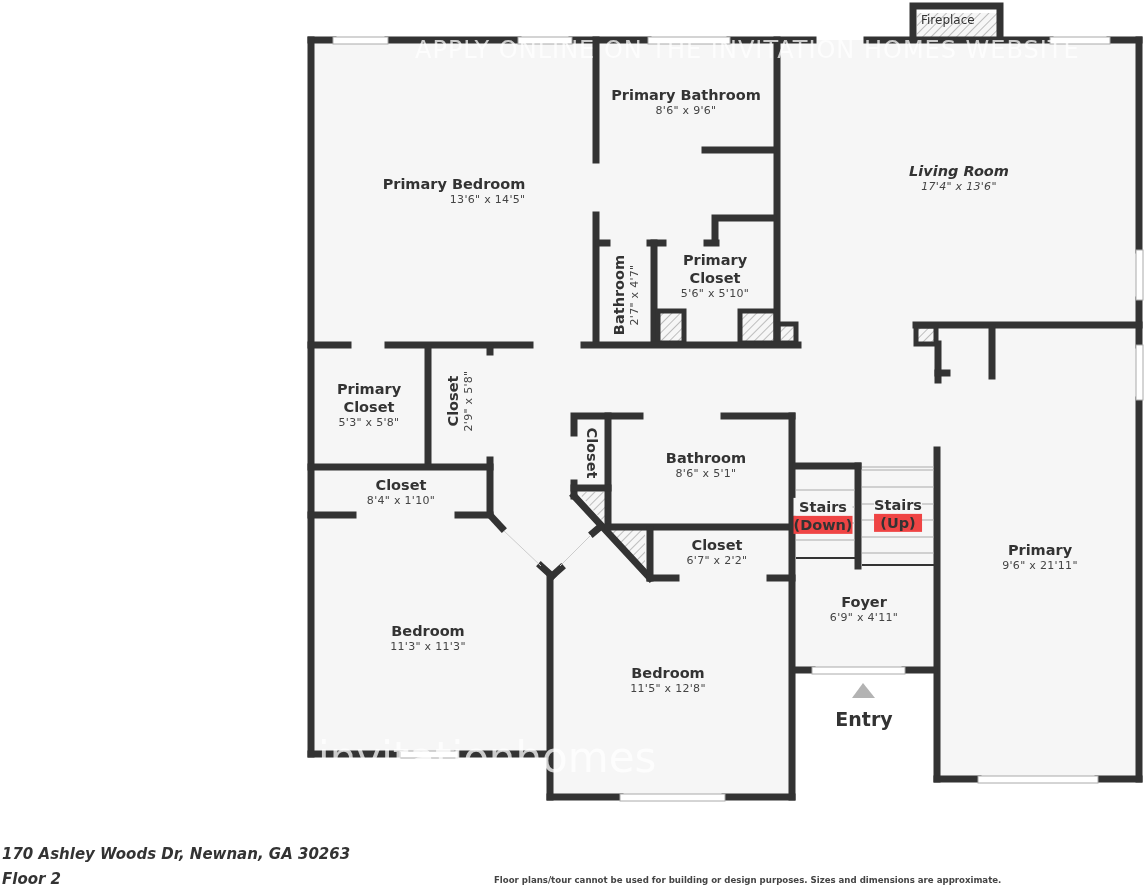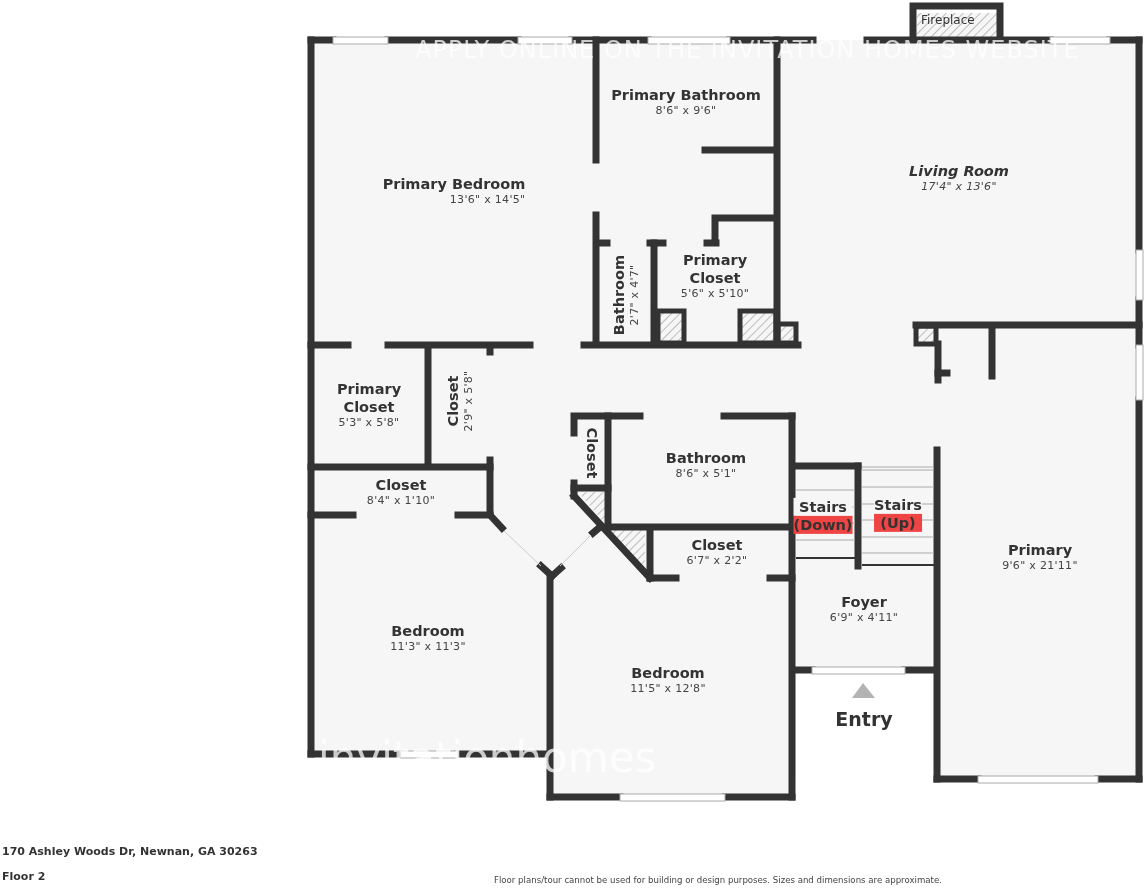--- a/index.html
+++ b/index.html
@@ -6,22 +6,22 @@
   body { width:1145px; height:889px; position:relative; overflow:hidden;
          font-family:"DejaVu Sans", sans-serif; color:#333; }
   #plan { position:absolute; left:0; top:0; }
   .room-label { position:absolute; transform:translate(-50%,-50%); text-align:center;
                 white-space:nowrap; line-height:1.25; }
   .room-name { font-size:14.5px; color:#333; font-weight:600; display:block; }
   .room-dim { font-size:11px; color:#444; display:block; letter-spacing:0.3px; }
   .vert { transform:translate(-50%,-50%) rotate(-90deg); }
   .vert-cw { transform:translate(-50%,-50%) rotate(90deg); }
   .fire-label { position:absolute; font-size:12px; color:#333; }
-  .footer-left { position:absolute; left:2px; font-size:11px; color:#333; font-weight:600; }
-  .footer-note { position:absolute; left:494px; top:875px; font-size:8.6px; color:#444; font-weight:400; }
+  .footer-left { position:absolute; left:2px; font-size:15px; color:#333; font-weight:600;font-style:italic; }
+  .footer-note { position:absolute; left:494px; top:875px; font-size:8.6px; color:#444; font-weight:700; }
   .watermark { position:absolute; color:rgba(255,255,255,0.75); pointer-events:none; white-space:nowrap; }
   .entry-label { position:absolute; font-size:19px; font-weight:600; color:#333; transform:translate(-50%,-50%);text-align:right; }
 </style>
 </head>
 <body>
 
 <svg id="plan" width="1145" height="889" viewBox="0 0 1145 889">
   <defs>
     <pattern id="hatch" width="6" height="6" patternUnits="userSpaceOnUse" patternTransform="rotate(45)">
       <rect width="6" height="6" fill="#f6f6f6"></rect>

